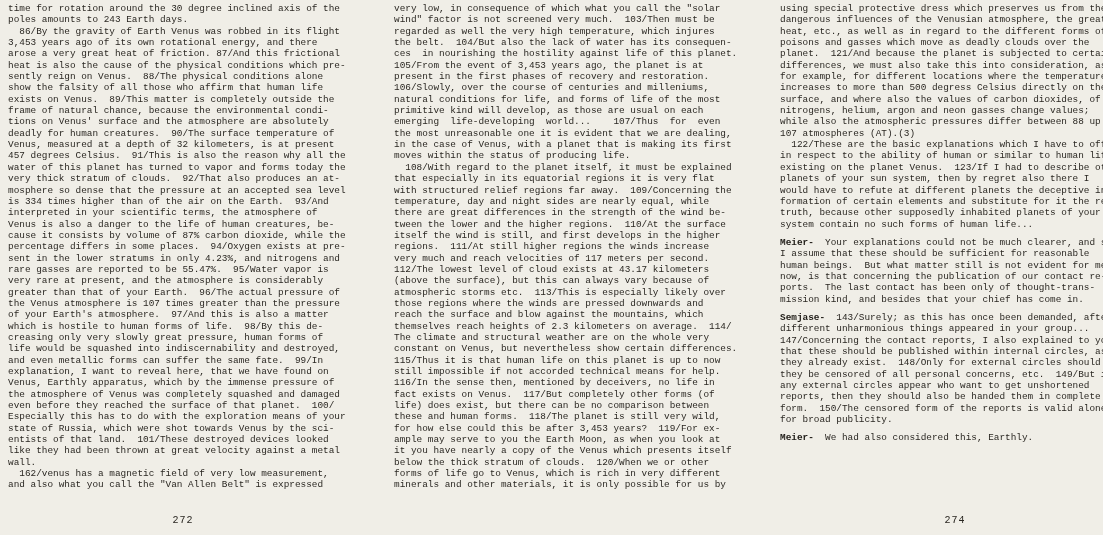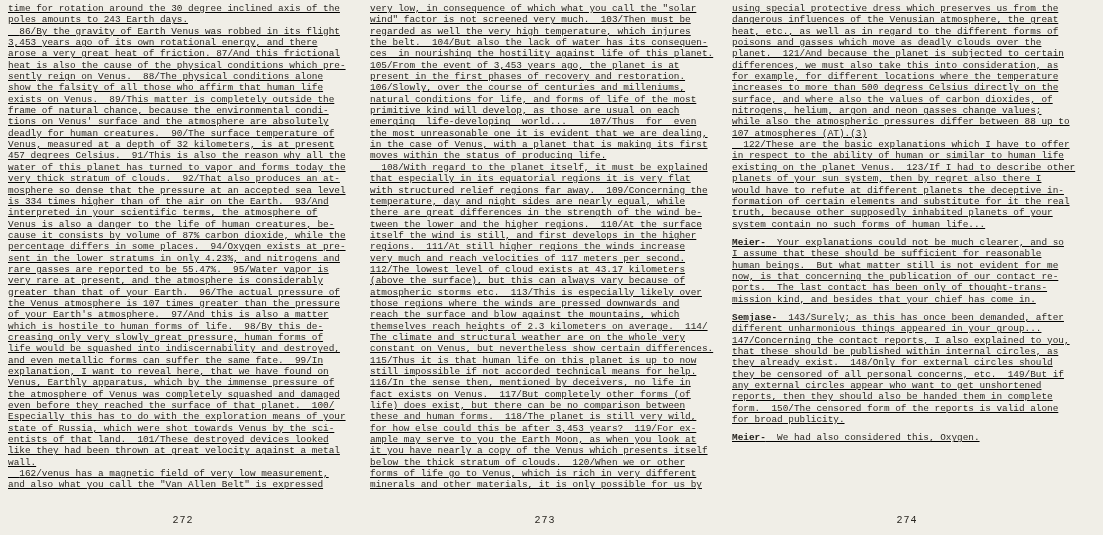--- a/index.html
+++ b/index.html
@@ -9,30 +9,29 @@
     height: 535px;
     overflow: hidden;
     background: #f0eee7;
   }
   .scan {
     display: flex;
     width: 911px;
     height: 535px;
     box-sizing: border-box;
     padding: 3px 0 0 8px;
-    text-decoration: underline;
   }
   .page {
     position: relative;
     box-sizing: border-box;
     flex: 0 0 auto;
     width: 352px;
     height: 529px;
   }
-  .page + .page { margin-left: 10px; }
+  .page + .page { margin-left: 34px; }
   .block {
     margin: 0;
     font-family: "Liberation Mono", "DejaVu Sans Mono", monospace;
     font-size: 9.4px;
     line-height: 11.35px;
     color: #2a2722;
     white-space: pre-wrap;
     word-break: break-word;
   }
   .block.dialog { margin-top: 7px; }
@@ -139,21 +138,20 @@
 116/In the sense then, mentioned by deceivers, no life in
 fact exists on Venus.  117/But completely other forms (of
 life) does exist, but there can be no comparison between
 these and human forms.  118/The planet is still very wild,
 for how else could this be after 3,453 years?  119/For ex-
 ample may serve to you the Earth Moon, as when you look at
 it you have nearly a copy of the Venus which presents itself
 below the thick stratum of clouds.  120/When we or other
 forms of life go to Venus, which is rich in very different
 minerals and other materials, it is only possible for us by</span></p>
-      <div class="pagenum">273</div>
     </div>
     <div class="page">
       <p class="block"><span>using special protective dress which preserves us from the
 dangerous influences of the Venusian atmosphere, the great
 heat, etc., as well as in regard to the different forms of
 poisons and gasses which move as deadly clouds over the
 planet.  121/And because the planet is subjected to certain
 differences, we must also take this into consideration, as
 for example, for different locations where the temperature
 increases to more than 500 degress Celsius directly on the
@@ -178,16 +176,16 @@
       <p class="block dialog"><b class="speaker">Semjase-</b><span>  143/Surely; as this has once been demanded, after
 different unharmonious things appeared in your group...
 147/Concerning the contact reports, I also explained to you,
 that these should be published within internal circles, as
 they already exist.  148/Only for external circles should
 they be censored of all personal concerns, etc.  149/But if
 any external circles appear who want to get unshortened
 reports, then they should also be handed them in complete
 form.  150/The censored form of the reports is valid alone
 for broad publicity.</span></p>
-      <p class="block dialog"><b class="speaker">Meier-</b><span>  We had also considered this, Oxygen.</span></p>
+      <p class="block dialog"><b class="speaker">Meier-</b><span>  We had also considered this, Earthly.</span></p>
       <div class="pagenum">274</div>
     </div>
   </div>
 
 </body></html>

